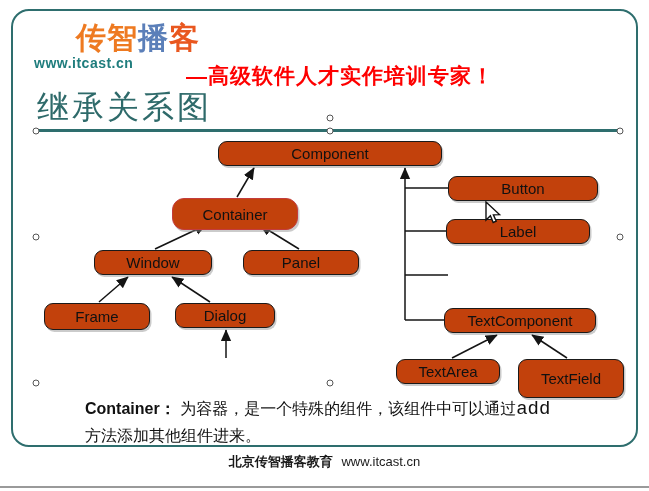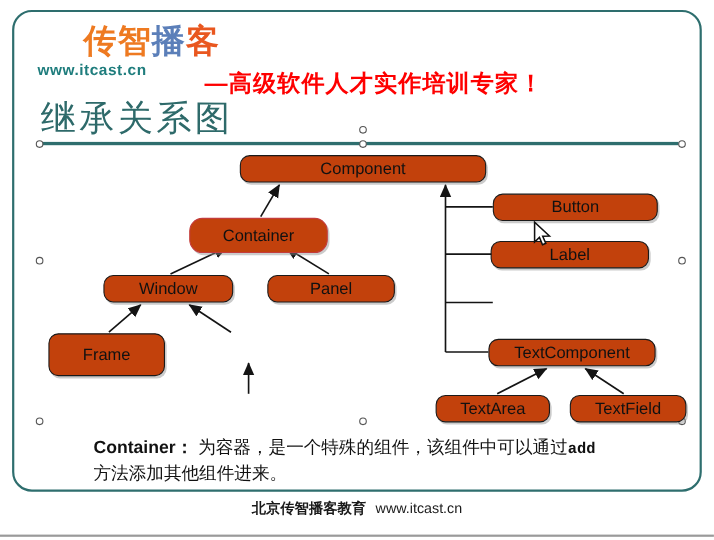--- a/index.html
+++ b/index.html
@@ -67,41 +67,41 @@
     z-index: 3;
   }
   .n-component     { left: 218px; top: 141px; width: 224px; height: 25px; }
   .n-container     { left: 172px; top: 198px; width: 126px; height: 32px; border-color: #C43C3C; border-radius: 12px; }
   .n-button        { left: 448px; top: 176px; width: 150px; height: 25px; }
   .n-label         { left: 446px; top: 219px; width: 144px; height: 25px; }
   .n-checkbox      { left: 448px; top: 263px; width: 128px; height: 25px; }
   .n-textcomponent { left: 444px; top: 308px; width: 152px; height: 25px; }
   .n-window        { left: 94px;  top: 250px; width: 118px; height: 25px; }
   .n-panel         { left: 243px; top: 250px; width: 116px; height: 25px; }
-  .n-frame         { left: 44px;  top: 303px; width: 106px; height: 39px; }
+  .n-frame         { left: 44px;  top: 303px; width: 106px; height: 27px; }
   .n-dialog        { left: 175px; top: 303px; width: 100px; height: 25px; }
   .n-filedialog    { left: 160px; top: 359px; width: 130px; height: 25px; }
   .n-textarea      { left: 396px; top: 359px; width: 104px; height: 25px; }
-  .n-textfield     { left: 518px; top: 359px; width: 106px; height: 25px; }
+  .n-textfield     { left: 518px; top: 359px; width: 106px; height: 39px; }
   .edges-svg {
     position: absolute; left: 0; top: 0;
     width: 649px; height: 491px;
     pointer-events: none; z-index: 2;
   }
   .cursor-svg {
     position: absolute; left: 482px; top: 201px;
     width: 24px; height: 26px; z-index: 5;
   }
   
   .note {
     position: absolute; left: 85px; top: 396px;
     width: 500px; font-size: 16px; color: #111; line-height: 1.45;
   }
   .note-term { font-weight: bold; }
-  .note-code { font-weight: bold; font-family: "Liberation Mono", monospace; font-size: 14px; }
+  .note-code { font-weight: normal; font-family: "Liberation Mono", monospace; font-size: 19px; }
   
   .footer {
     position: absolute; left: 0; top: 453px; width: 649px;
     text-align: center; font-size: 13px; color: #1a1a1a;
   }
   .footer-name { font-weight: bold; }
   .footer-url { margin-left: 5px; }
   .bottom-line {
     position: absolute; left: 0; top: 486px;
     width: 649px; height: 2px; background: #9a9a9a;
@@ -163,20 +163,21 @@
   </svg>
 
   <div class="node n-component">Component</div>
   <div class="node n-container">Container</div>
   <div class="node n-button">Button</div>
   <div class="node n-label">Label</div>
   <div class="node n-textcomponent">TextComponent</div>
   <div class="node n-window">Window</div>
   <div class="node n-panel">Panel</div>
   <div class="node n-frame">Frame</div>
+  <div class="node n-dialog">Dialog</div>
   <div class="node n-textarea">TextArea</div>
   <div class="node n-textfield">TextField</div>
 
   <svg class="cursor-svg" viewBox="0 0 24 26">
     <path d="M4,1 L4,19 L8.4,14.8 L11.2,21.5 L14.2,20.2 L11.4,13.8 L17.5,13.6 Z" fill="#fff" stroke="#111" stroke-width="1.4"></path>
   </svg>
 
   <div class="note">
     <div>
       <span class="note-term">Container：</span>

